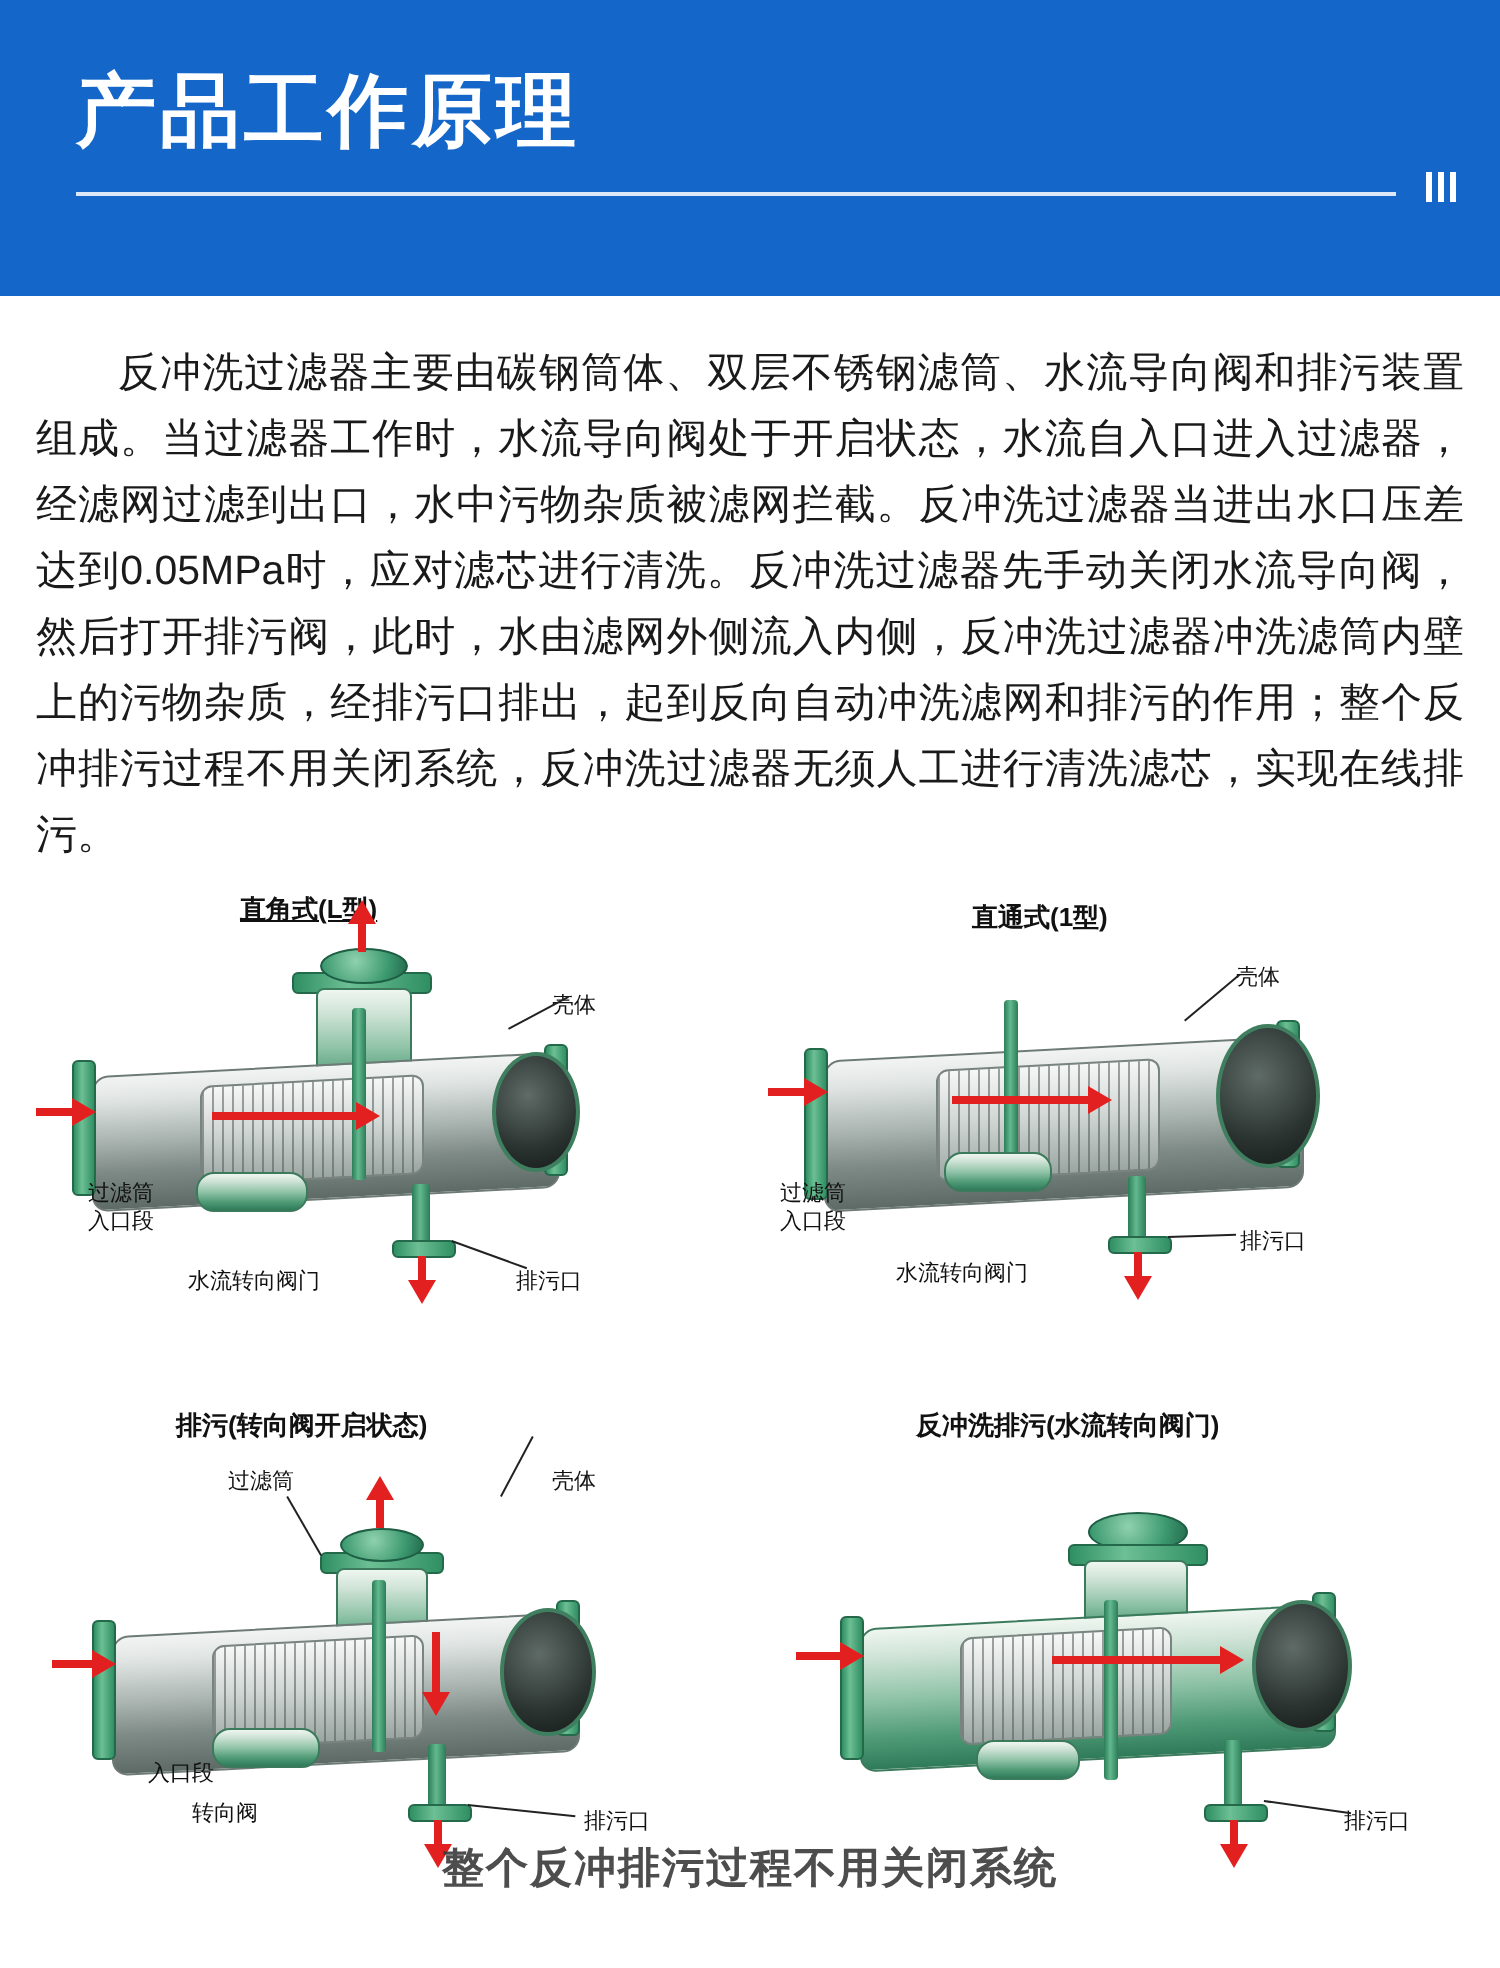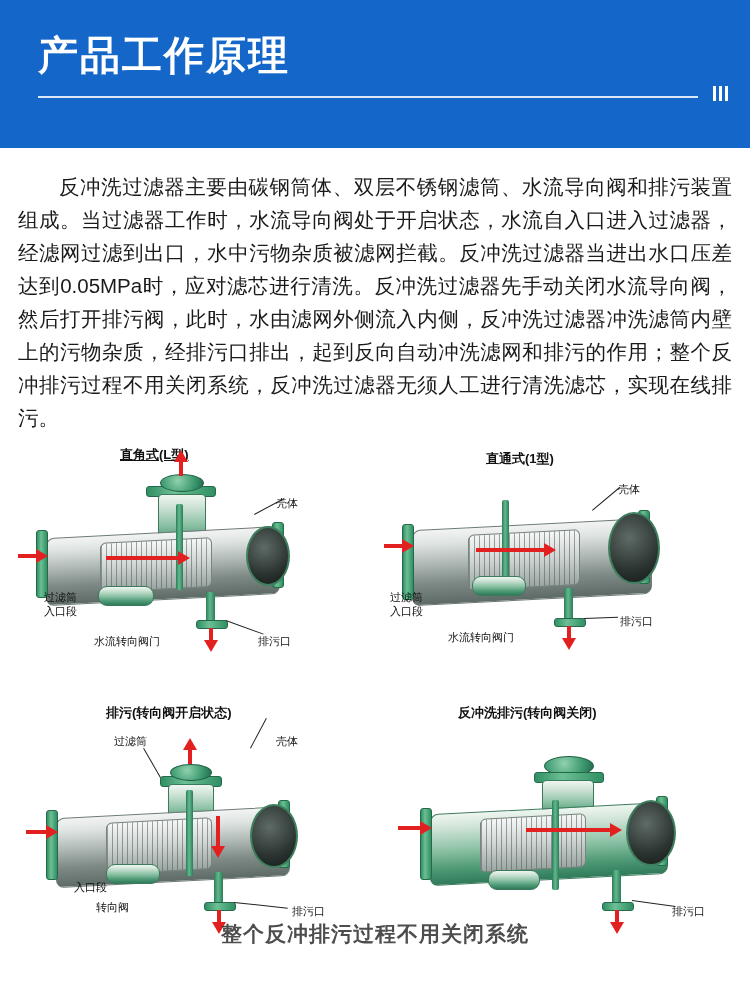--- a/index.html
+++ b/index.html
@@ -252,21 +252,21 @@
     <div class="lbl" style="left:242px; top:34px;">壳体</div>
     <div class="leader" style="left:216px; top:62px; width:36px; transform: rotate(-40deg);"></div>
     <div class="lbl" style="left:14px; top:142px;">过滤筒</div>
     <div class="lbl" style="left:14px; top:156px;">入口段</div>
     <div class="lbl" style="left:72px; top:182px;">水流转向阀门</div>
     <div class="lbl" style="left:244px; top:166px;">排污口</div>
     <div class="leader" style="left:208px; top:170px; width:34px; transform: rotate(-2deg);"></div>
   </div>
 
   <div class="fig" style="left:10px; top:260px; width:360px; height:230px;">
-    <div class="fig-caption" style="left:96px; top:0px;">排污(转向阀开启状态)</div>
+    <div class="fig-caption" style="left:78px; top:0px;">排污(转向阀开启状态)</div>
 
     <div class="flange" style="left:150px; top:72px; width:60px; height:9px;"></div>
     <div class="ring-green" style="left:160px; top:60px; width:40px; height:15px;"></div>
     <div class="shell-green" style="left:158px; top:80px; width:44px; height:46px; border-radius:4px;"></div>
 
     <div class="shell" style="left:46px; top:108px; width:232px; height:68px; transform: skewY(-3deg);"></div>
     <div class="mesh" style="left:96px; top:116px; width:104px; height:50px; transform: skewY(-3deg);"></div>
 
     <div class="flange" style="left:36px; top:106px; width:10px; height:68px;"></div>
     <div class="flange" style="left:268px; top:96px; width:10px; height:66px;"></div>
@@ -290,21 +290,21 @@
     <div class="leader" style="left:134px; top:44px; width:34px; transform: rotate(60deg);"></div>
     <div class="lbl" style="left:266px; top:30px;">壳体</div>
     <div class="leader" style="left:240px; top:44px; width:34px; transform: rotate(-62deg);"></div>
     <div class="lbl" style="left:64px; top:176px;">入口段</div>
     <div class="lbl" style="left:86px; top:196px;">转向阀</div>
     <div class="lbl" style="left:282px; top:200px;">排污口</div>
     <div class="leader" style="left:224px; top:198px; width:54px; transform: rotate(6deg);"></div>
   </div>
 
   <div class="fig" style="left:376px; top:260px; width:364px; height:230px;">
-    <div class="fig-caption" style="left:82px; top:0px;">反冲洗排污(转向阀关闭)</div>
+    <div class="fig-caption" style="left:82px; top:0px;">反冲洗排污(水流转向阀门)</div>
 
     <div class="ring-green" style="left:168px; top:52px; width:48px; height:18px;"></div>
     <div class="flange" style="left:158px; top:68px; width:68px; height:9px;"></div>
     <div class="shell-green" style="left:166px; top:76px; width:50px; height:42px; border-radius:4px;"></div>
 
     <div class="shell-green" style="left:54px; top:104px; width:236px; height:70px; transform: skewY(-3deg);"></div>
     <div class="mesh" style="left:104px; top:112px; width:104px; height:52px; transform: skewY(-3deg);"></div>
 
     <div class="flange" style="left:44px; top:104px; width:10px; height:70px;"></div>
     <div class="flange" style="left:280px; top:92px; width:10px; height:68px;"></div>

